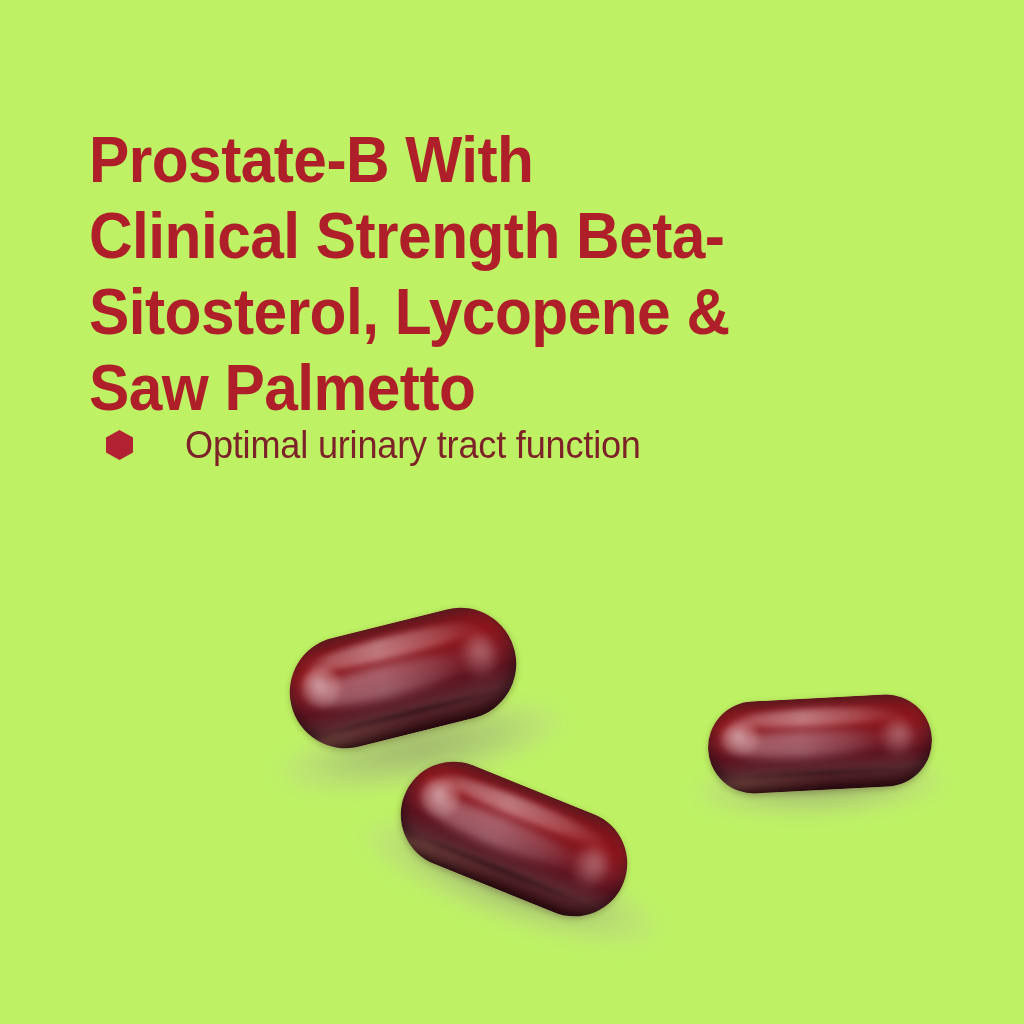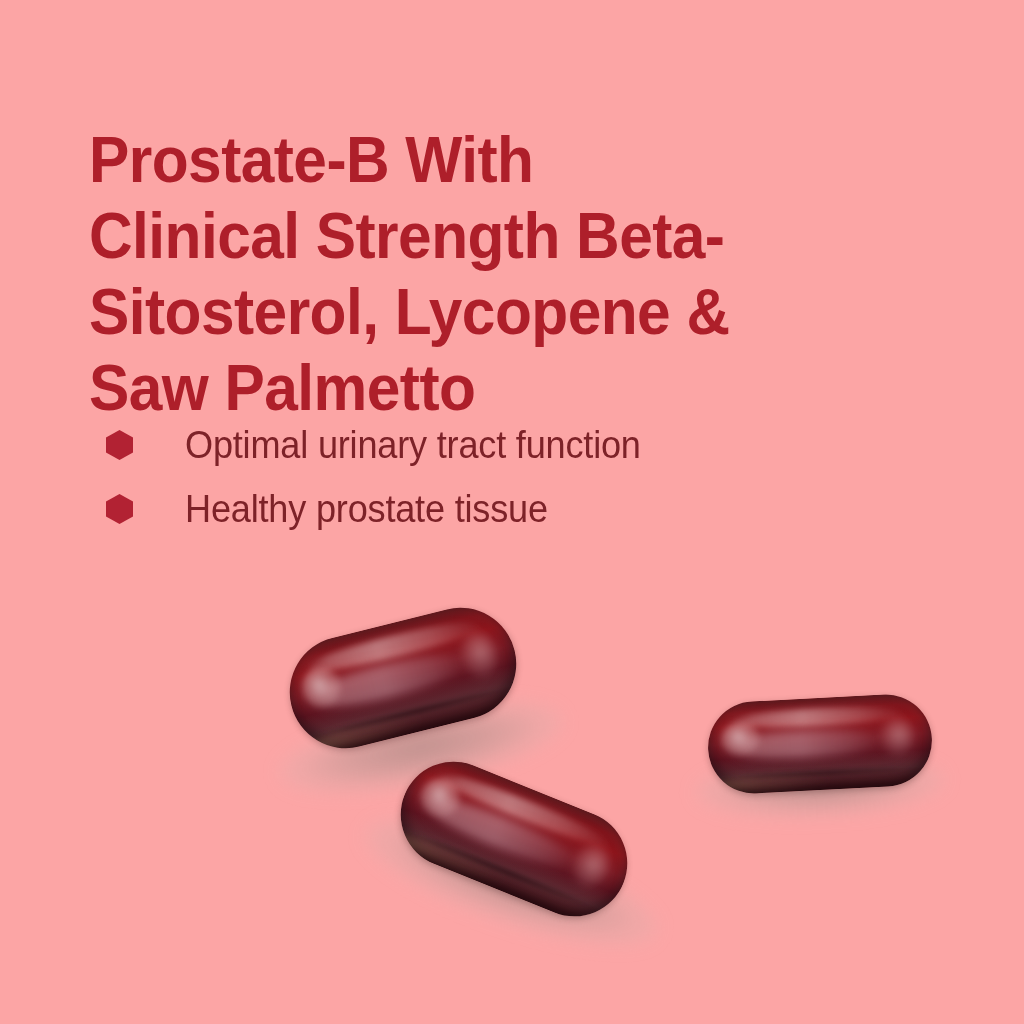--- a/index.html
+++ b/index.html
@@ -11,21 +11,21 @@
     height: 1024px;
     background: #efede9;
     font-family: "Liberation Sans", sans-serif;
     overflow: hidden;
   }
 
   #stage {
     position: relative;
     width: 1024px;
     height: 1024px;
-    background: #fca5a5;
+    background: #bef264;
     overflow: hidden;
   }
 
   
   .headline {
     position: absolute;
     left: 89px;
     top: 78px;
     width: 830px;
     color: #ae1f2a;
@@ -236,24 +236,20 @@
   <h1 class="headline">Prostate-B With
 Clinical Strength Beta-
 Sitosterol, Lycopene &amp;
 Saw Palmetto</h1>
 
   <ul class="benefits" style="list-style:none;margin:0;padding:0;">
     <li class="benefit-row">
       <span class="hex"></span>
       <span class="benefit-text">Optimal urinary tract function</span>
     </li>
-    <li class="benefit-row">
-      <span class="hex"></span>
-      <span class="benefit-text">Healthy prostate tissue</span>
-    </li>
   </ul>
 
   <div class="photo">
 
     <div class="shadow" style="left:276px; top:150px; width:290px; height:74px; transform:rotate(-11deg);"></div>
     <div class="shadow" style="left:694px; top:196px; width:252px; height:60px; transform:rotate(-3deg);"></div>
     <div class="shadow" style="left:356px; top:282px; width:310px; height:80px; transform:rotate(19deg);"></div>
 
     <div class="capsule-group" style="left:288px; top:62px; width:230px; height:112px; transform:rotate(-14deg);">
       <div class="capsule" style="left:0; top:0; width:230px; height:112px;">

